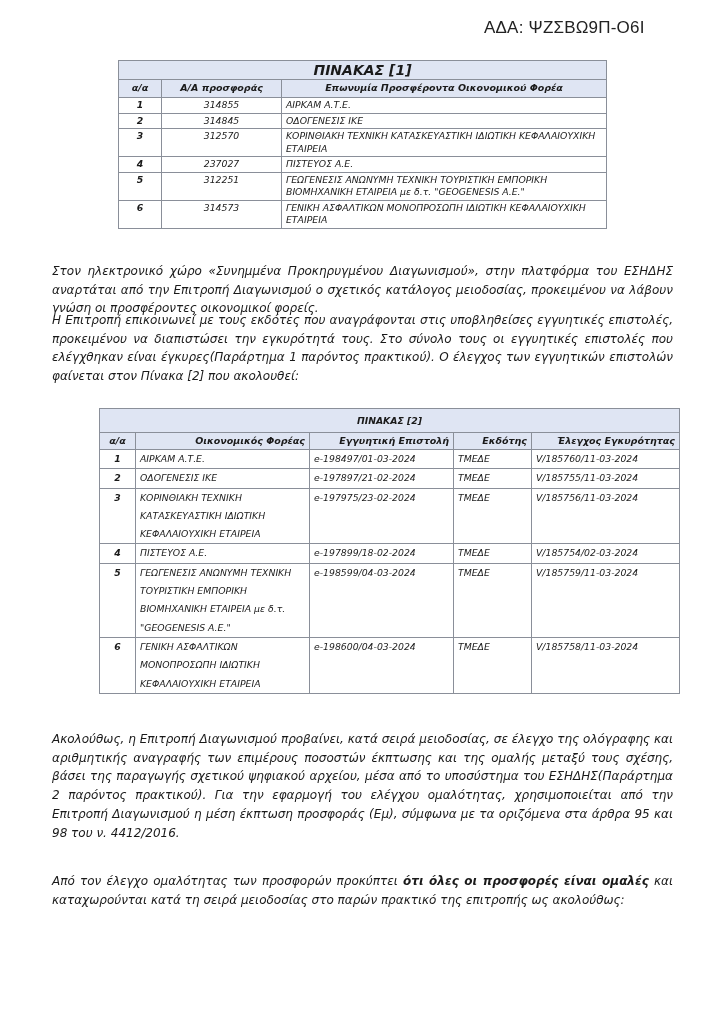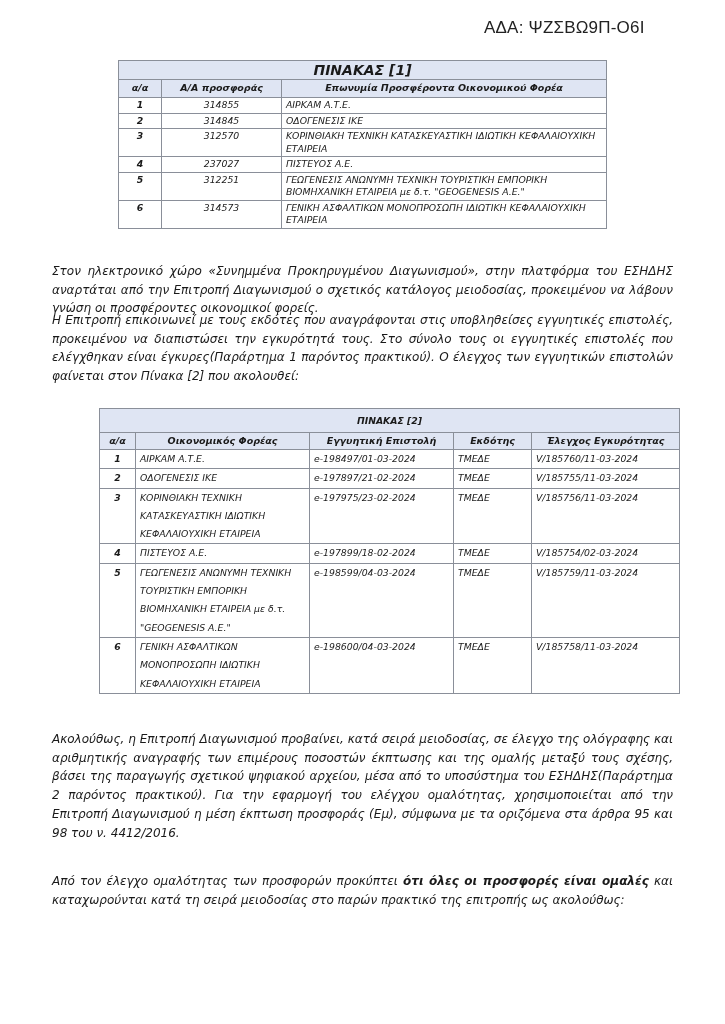--- a/index.html
+++ b/index.html
@@ -23,21 +23,21 @@
   table.t th { font-weight: bold; background: #dfe5f3; }
   table.t .title th { text-align: center; }
   .c { text-align: center; }
   .b { font-weight: bold; }
   #t1 { left: 118px; top: 60px; width: 489px; }
   #t1 td, #t1 th { padding-top: 1px; padding-bottom: 1px; }
   #t1 .title th { height: 16px; line-height: 16px; font-size: 14px; }
   #t1 .hdr th { height: 15px; line-height: 14px; font-size: 9.5px; }
   #t2 { left: 72px; top: 408px; width: 581px; margin-left: 27px; }
   #t2 .title th { height: 23px; line-height: 23px; }
-  #t2 .hdr th { height: 16px; line-height: 15px; text-align: center; font-size: 9.5px; }
+  #t2 .hdr th { height: 16px; line-height: 15px; text-align: right; font-size: 9.5px; }
   #t2 .hdr th.c { text-align: center; }
   #t2 td { line-height: 18.3px; padding-top: 0; padding-bottom: 0; }
   .para {
     position: absolute; left: 52px; width: 621px; margin: 0;
     font-size: 12px; font-style: italic; line-height: 18.7px; text-align: justify;
     text-align-last: left;
   }
   .para strong { font-weight: bold; }
 </style>
 </head>

